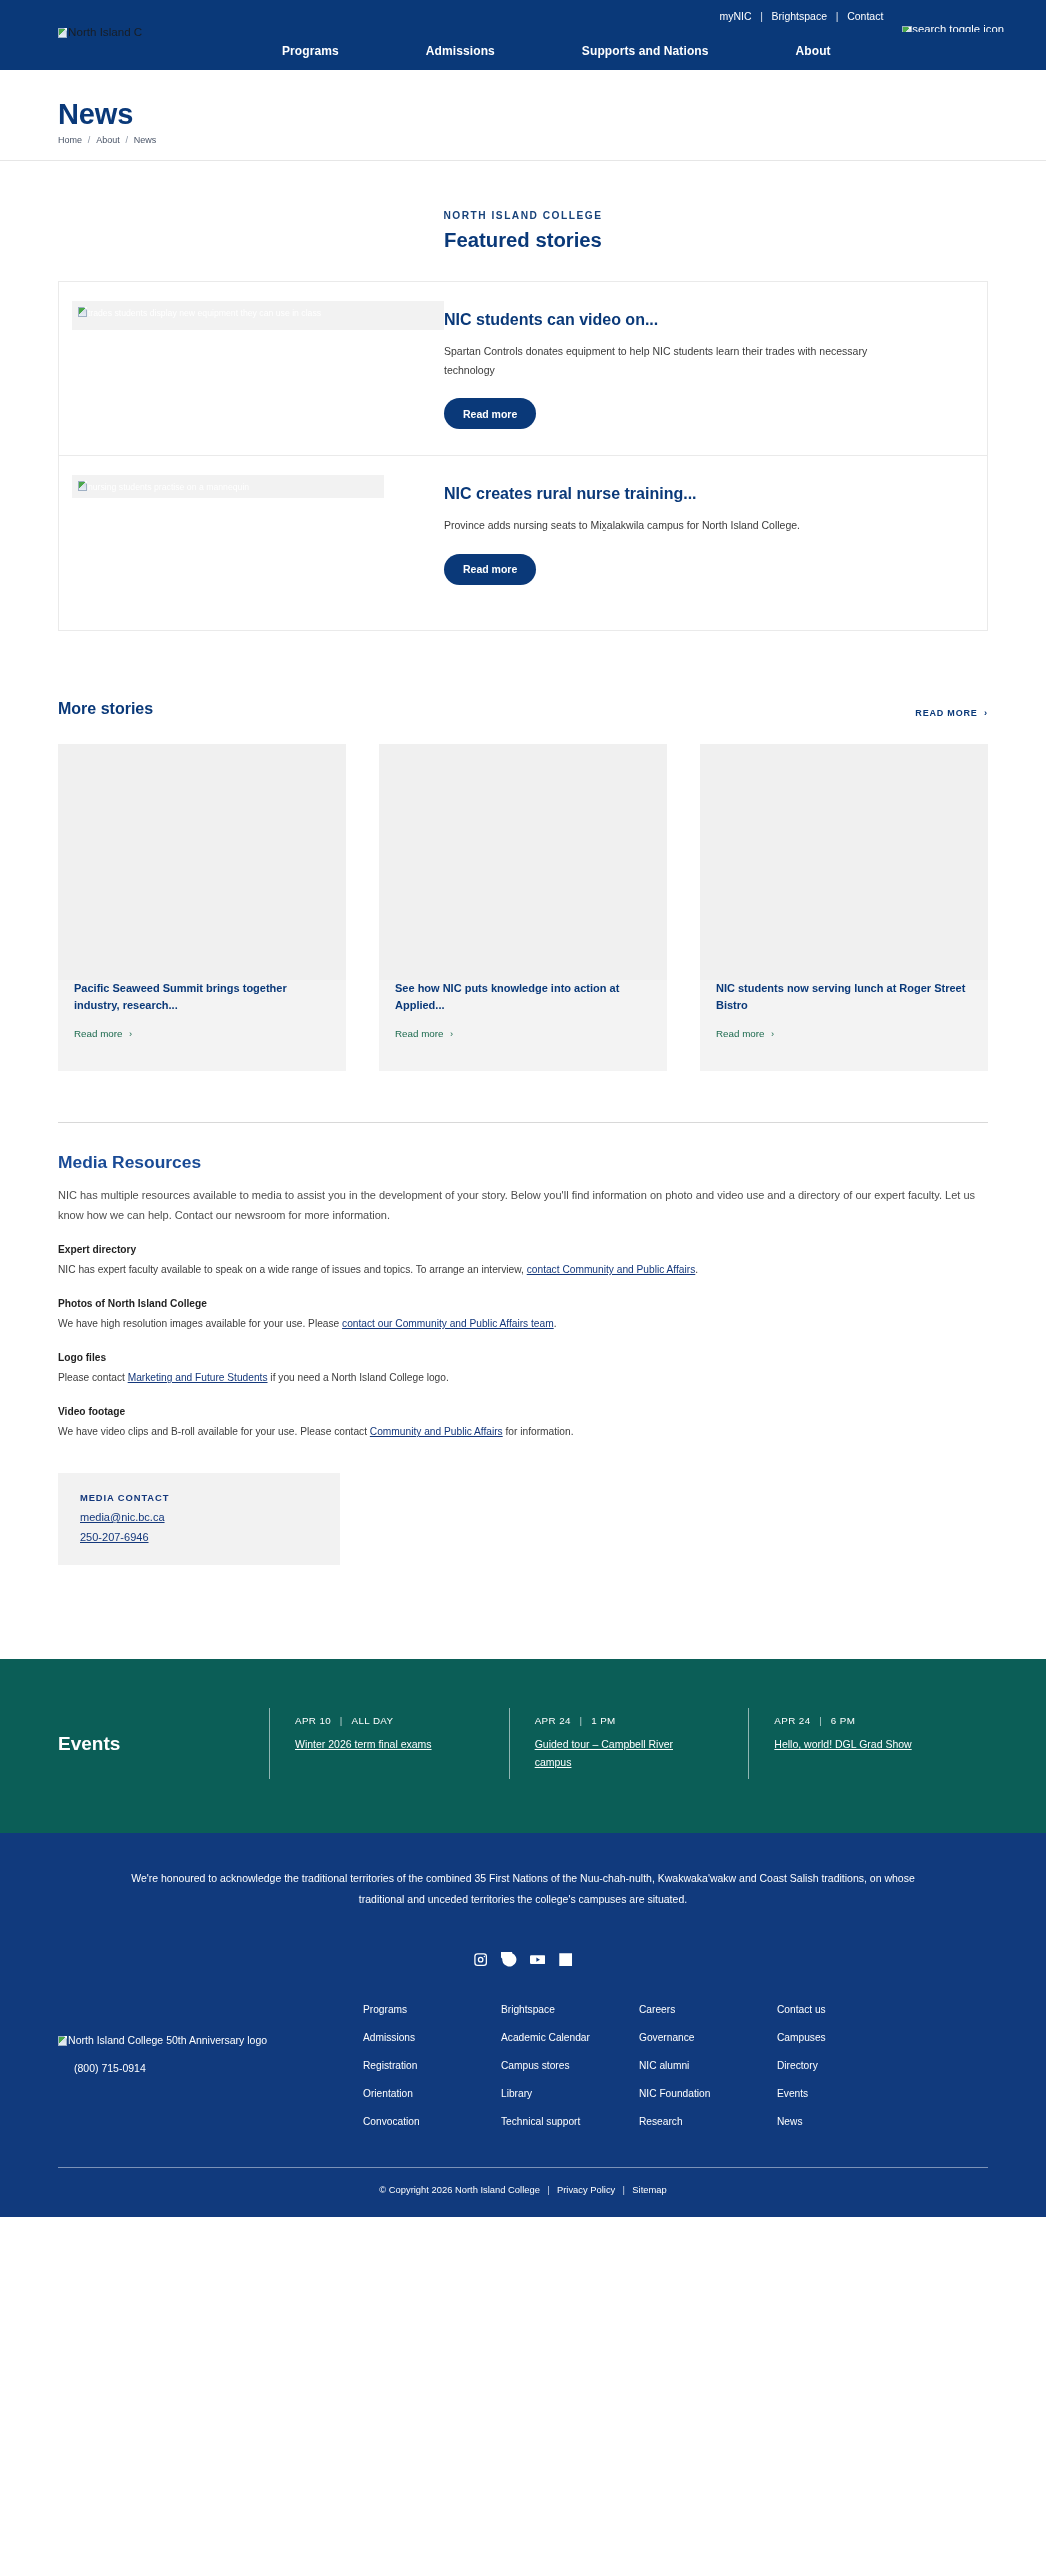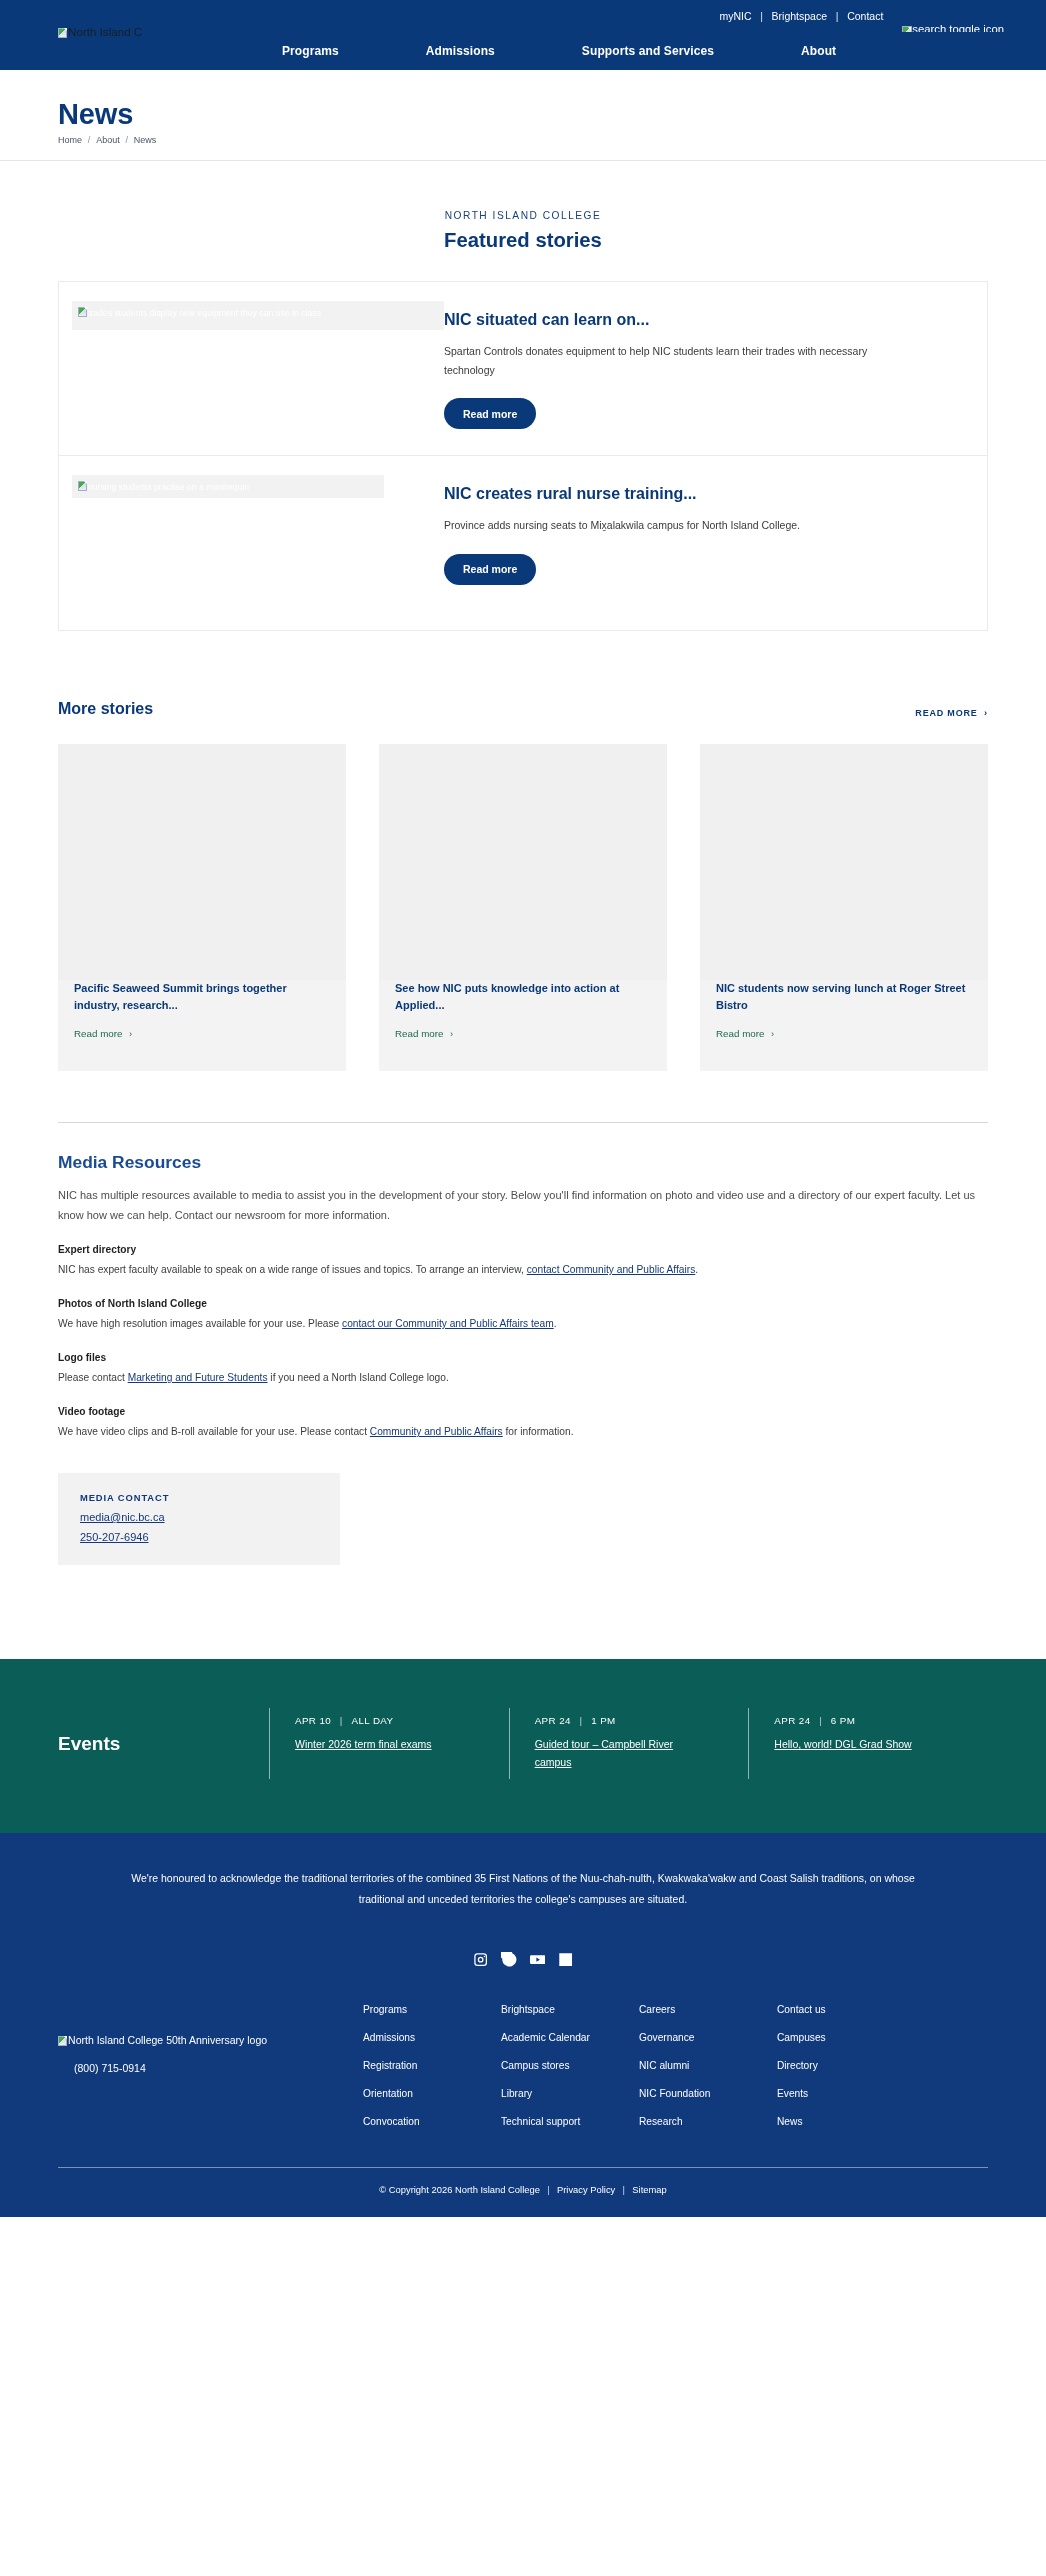--- a/index.html
+++ b/index.html
@@ -112,21 +112,21 @@
     display: flex; gap: 5.8px; align-items: center;
   }
   .breadcrumb .sep { color: #8a94a3; }
 
   
   .featured-section { padding: 49px 0 0 0; text-align: center; }
   .eyebrow {
     font-size: 10.2px;
     letter-spacing: 1.5px;
     color: #17427a;
-    font-weight: 400;
+    font-weight: 700;
     text-transform: uppercase;
   }
   .section-h2 {
     font-size: 20.3px;
     color: #0a3979;
     font-weight: 700;
     margin-top: 8.7px;
   }
   .featured-list {
     margin: 29px 58px 0 58px;
@@ -338,21 +338,21 @@
 
 <nav class="mainnav">
   <div class="nav-inner">
     <a class="brand">
       <span class="broken-img-glyph"></span>
       <span class="brand-text">North Island C</span>
     </a>
     <div class="nav-items">
       <a class="nav-item">Programs</a>
       <a class="nav-item">Admissions</a>
-      <a class="nav-item">Supports and Services</a>
+      <a class="nav-item">Supports and Nations</a>
       <a class="nav-item">About</a>
     </div>
   </div>
 </nav>
 
 <div class="page-head">
   <div class="wrap">
     <h1 class="page-title">News</h1>
     <div class="breadcrumb">
       <a>Home</a>
@@ -370,21 +370,21 @@
 
   <div class="featured-list">
 
     <article class="featured-card">
       <div class="fc-media">
         <span class="fc-imgbox">
           <span class="broken-img-glyph"></span><span>trades students display new equipment they can use in class</span>
         </span>
       </div>
       <div class="fc-body">
-        <h3 class="fc-title">NIC situated can learn on...</h3>
+        <h3 class="fc-title">NIC students can video on...</h3>
         <p class="fc-desc">Spartan Controls donates equipment to help NIC students learn their trades with necessary technology</p>
         <button class="btn-pill">Read more</button>
       </div>
     </article>
 
     <article class="featured-card">
       <div class="fc-media">
         <span class="fc-imgbox short">
           <span class="broken-img-glyph"></span><span>nursing students practise on a mannequin</span>
         </span>

